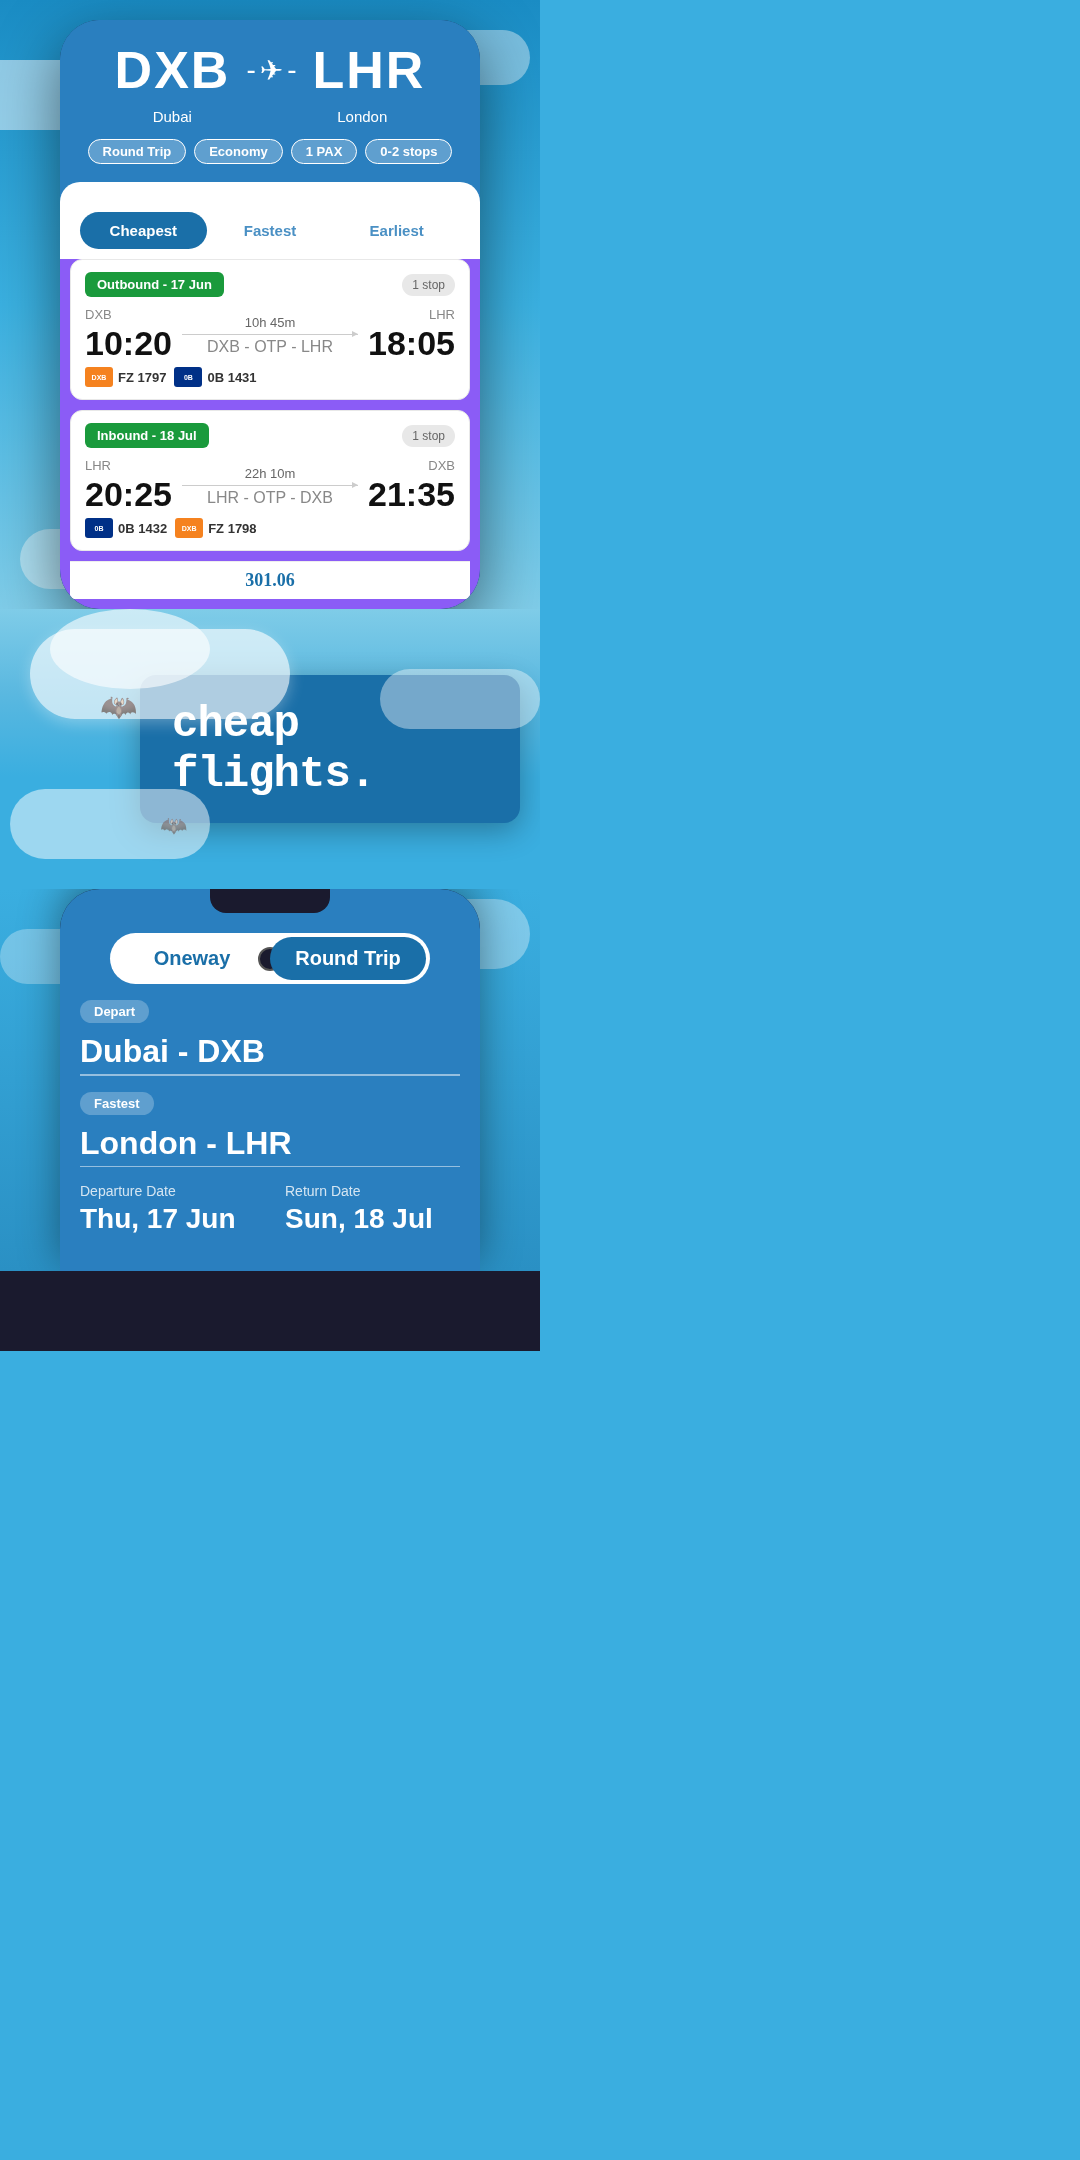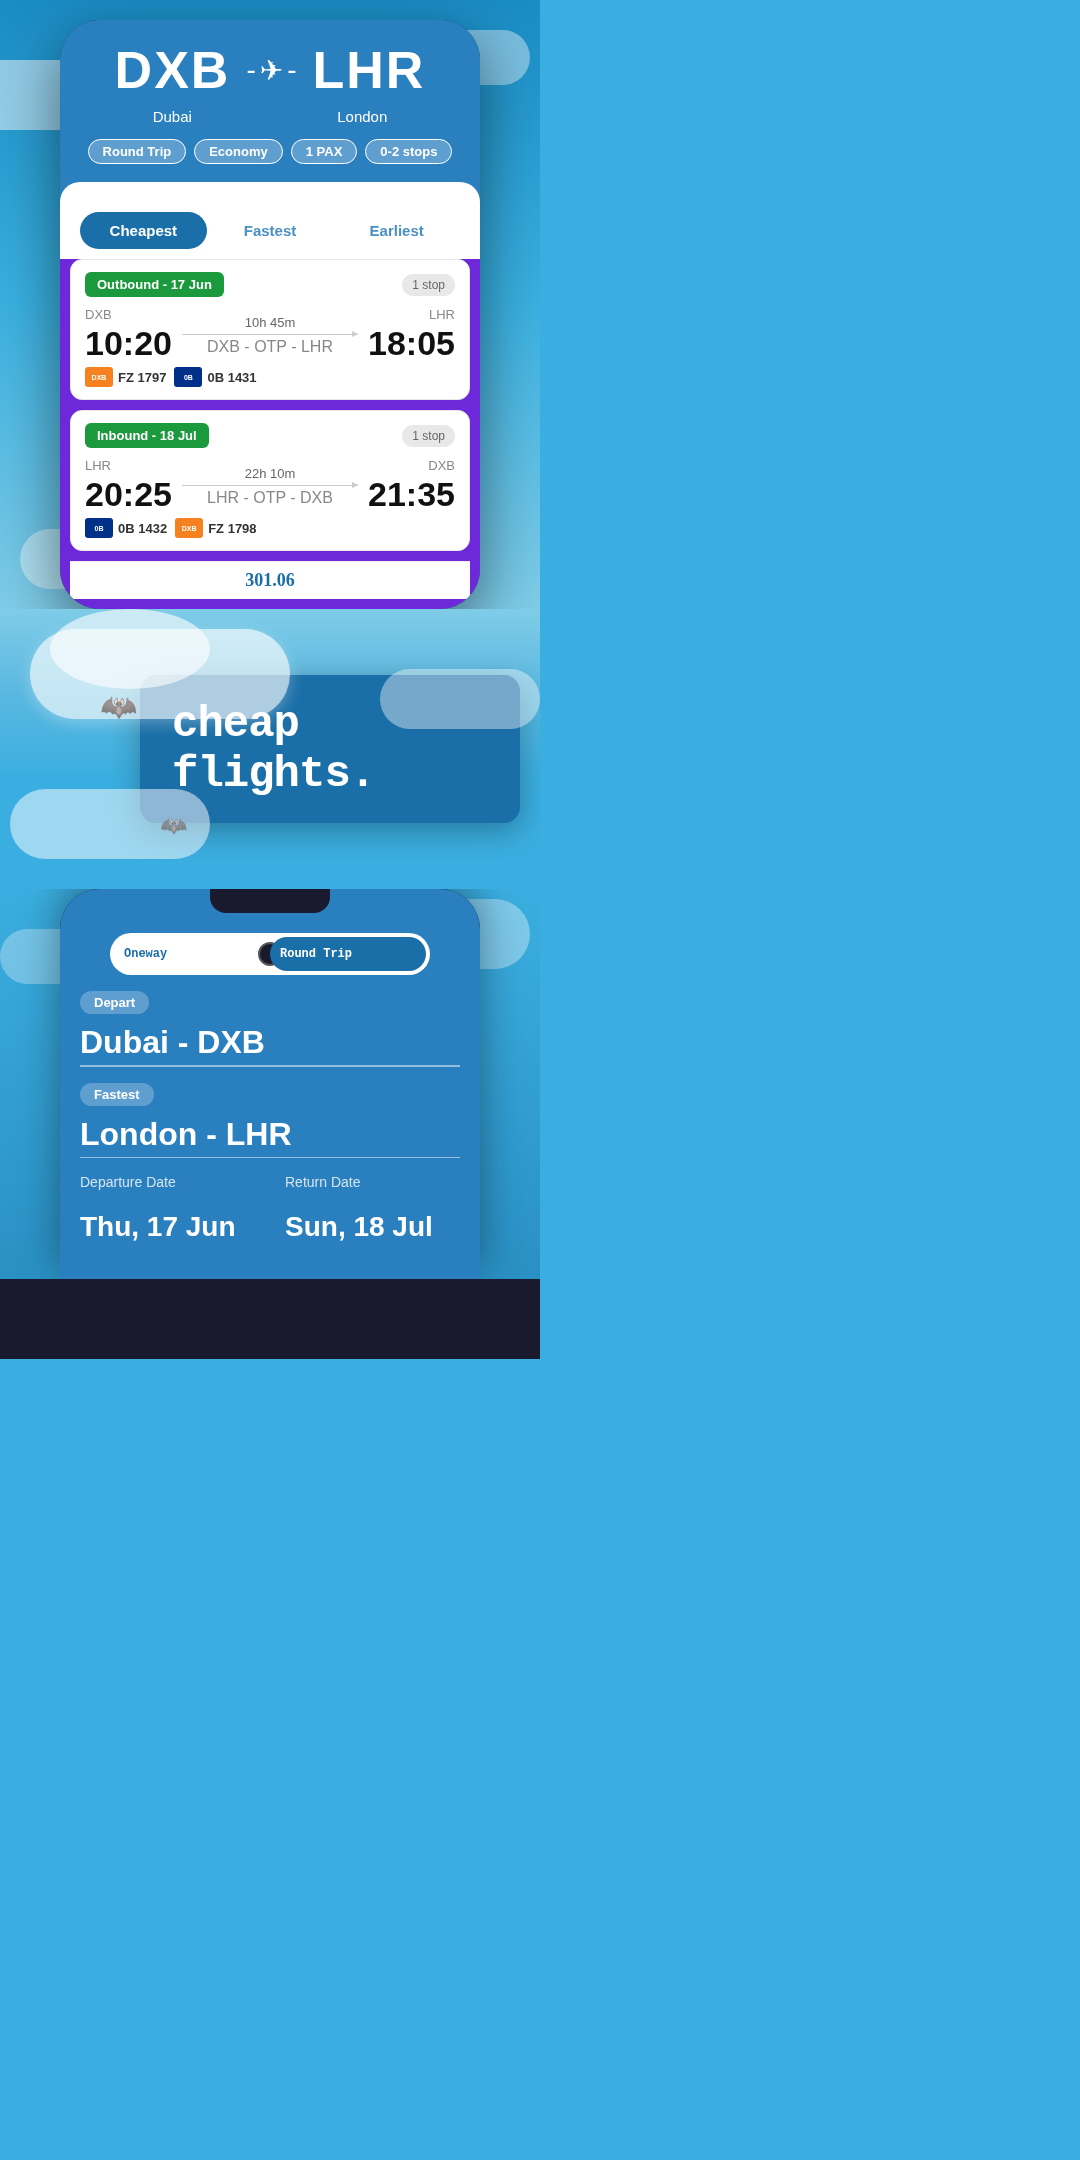--- a/index.html
+++ b/index.html
@@ -120,21 +120,21 @@
       color: white;
     }
 
     .tab-item.inactive {
       color: #4a90c4;
       background: transparent;
     }
 
     
     .results-area {
-      background: #6d28d9;
+      background: #8b5cf6;
       padding: 0 10px 10px;
     }
 
     
     .flight-card {
       background: white;
       border: 1px solid #e8e8e8;
       border-radius: 12px;
       padding: 12px 14px;
       margin-bottom: 10px;
@@ -310,26 +310,26 @@
       background: white;
       border-radius: 30px;
       margin: 20px auto 0;
       width: 320px;
       padding: 4px;
       position: relative;
     }
 
     .toggle-option {
       flex: 1;
+      text-align: center;
       padding: 10px;
       border-radius: 25px;
-      font-size: 12px;
+      font-size: 20px;
       font-weight: 600;
       z-index: 1;
-      font-family: Liberation Mono, monospace;
     }
 
     .toggle-option.active-toggle {
       background: #1a6fa8;
       color: white;
     }
 
     .toggle-option.inactive-toggle {
       color: #1a6fa8;
       background: transparent;
@@ -370,21 +370,21 @@
       margin-top: 10px;
     }
 
     .date-field {
       flex: 1;
     }
 
     .date-label {
       color: rgba(255,255,255,0.8);
       font-size: 14px;
-      margin-bottom: 21px;
+      margin-bottom: 4px;
     }
 
     .date-value {
       color: white;
       font-size: 28px;
       font-weight: 900;
     }
 
     
     .bottom-section {

